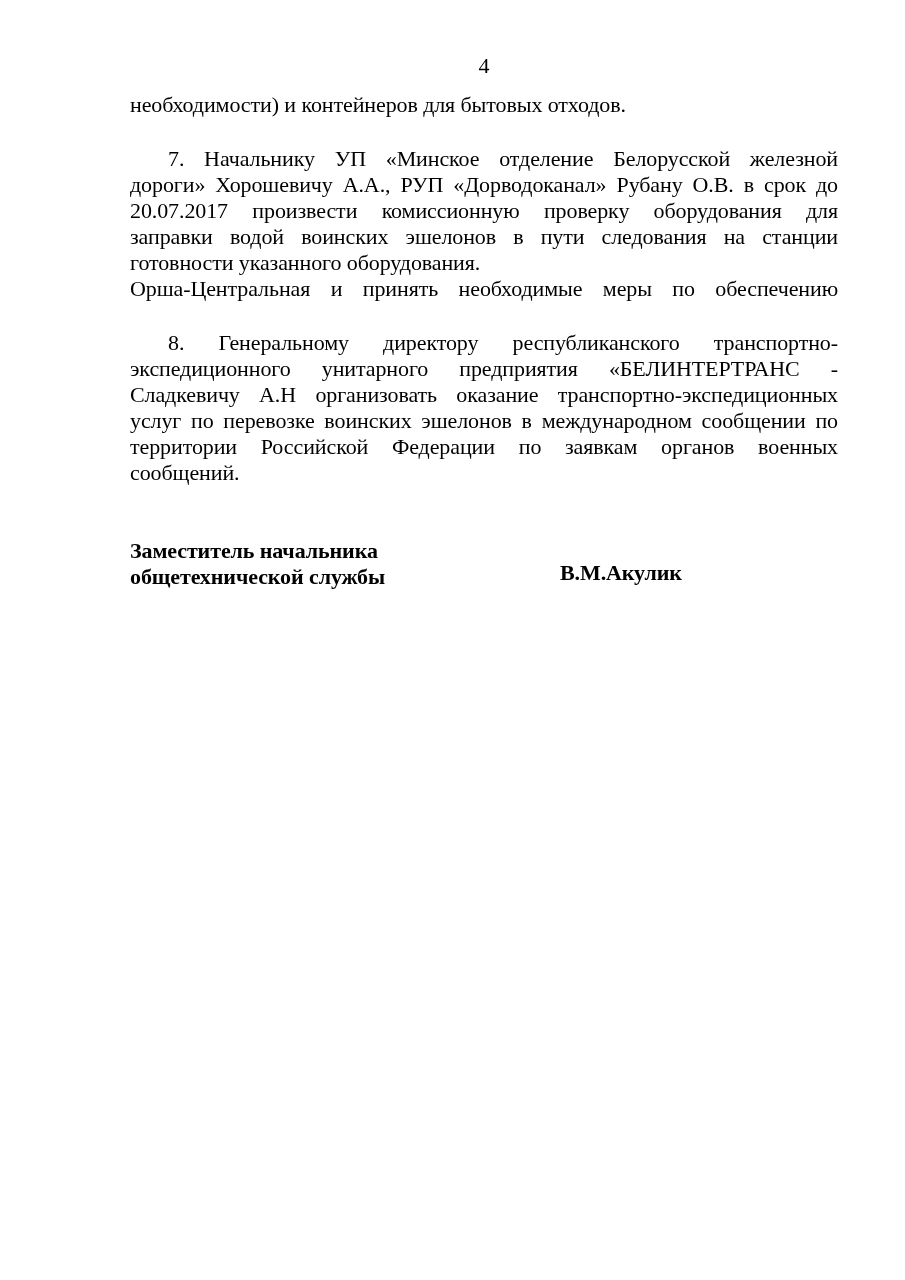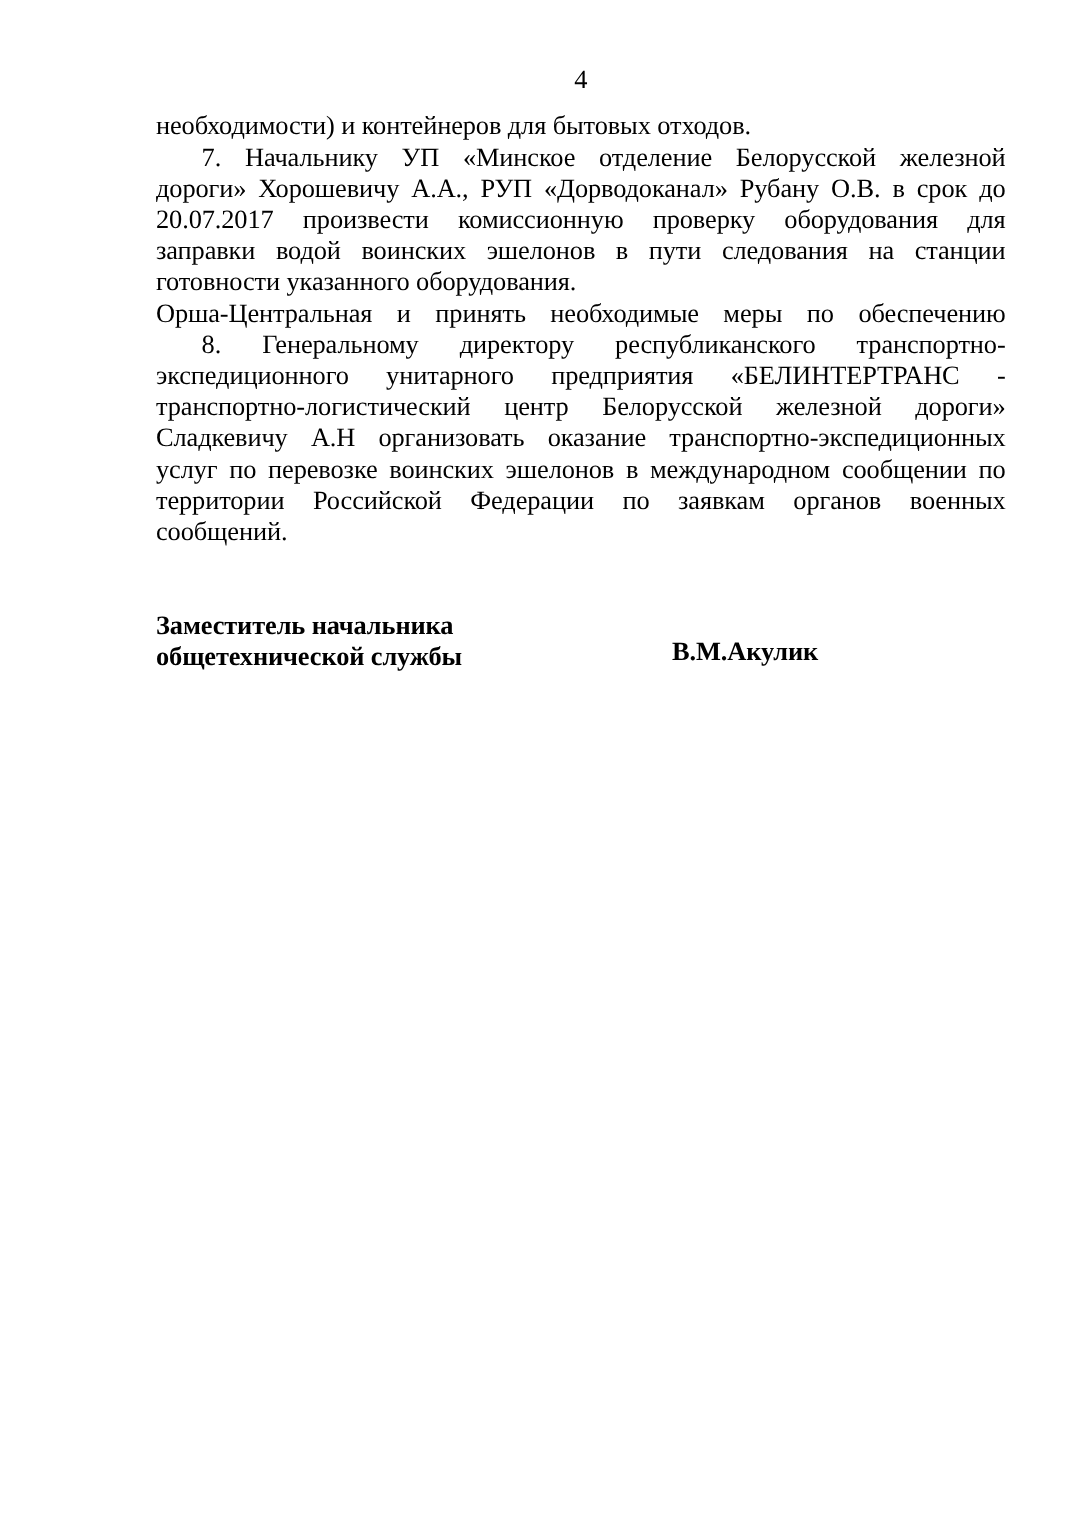--- a/index.html
+++ b/index.html
@@ -35,20 +35,21 @@
     line-height: 26px;
   }
   
   .j {
     text-align: justify;
     text-align-last: justify;
   }
   
   .ind {
     text-indent: 38px;
+    margin-top: 28px;
   }
   .sig {
     margin-top: 52px;
     position: relative;
     font-weight: bold;
   }
   .sig-name {
     position: absolute;
     left: 430px;
     top: 22px;
@@ -71,21 +72,20 @@
     <div class="ln j">дороги» Хорошевичу А.А., РУП «Дорводоканал» Рубану О.В. в срок до</div>
     <div class="ln j">20.07.2017 произвести комиссионную проверку оборудования для</div>
     <div class="ln j">заправки водой воинских эшелонов в пути следования на станции</div>
     <div class="ln">готовности указанного оборудования.</div>
     <div class="ln j">Орша-Центральная и принять необходимые меры по обеспечению</div>
   </div>
 
   <div class="para">
     <div class="ln j ind">8. Генеральному директору республиканского транспортно-</div>
     <div class="ln j">экспедиционного унитарного предприятия «БЕЛИНТЕРТРАНС -</div>
-    <div class="ln j">транспортно-логистический центр Белорусской железной дороги»</div>
     <div class="ln j">Сладкевичу А.Н организовать оказание транспортно-экспедиционных</div>
     <div class="ln j">услуг по перевозке воинских эшелонов в международном сообщении по</div>
     <div class="ln j">территории Российской Федерации по заявкам органов военных</div>
     <div class="ln">сообщений.</div>
   </div>
 
   <div class="sig">
     <div class="ln">Заместитель начальника</div>
     <div class="ln">общетехнической службы</div>
     <div class="sig-name">В.М.Акулик</div>

